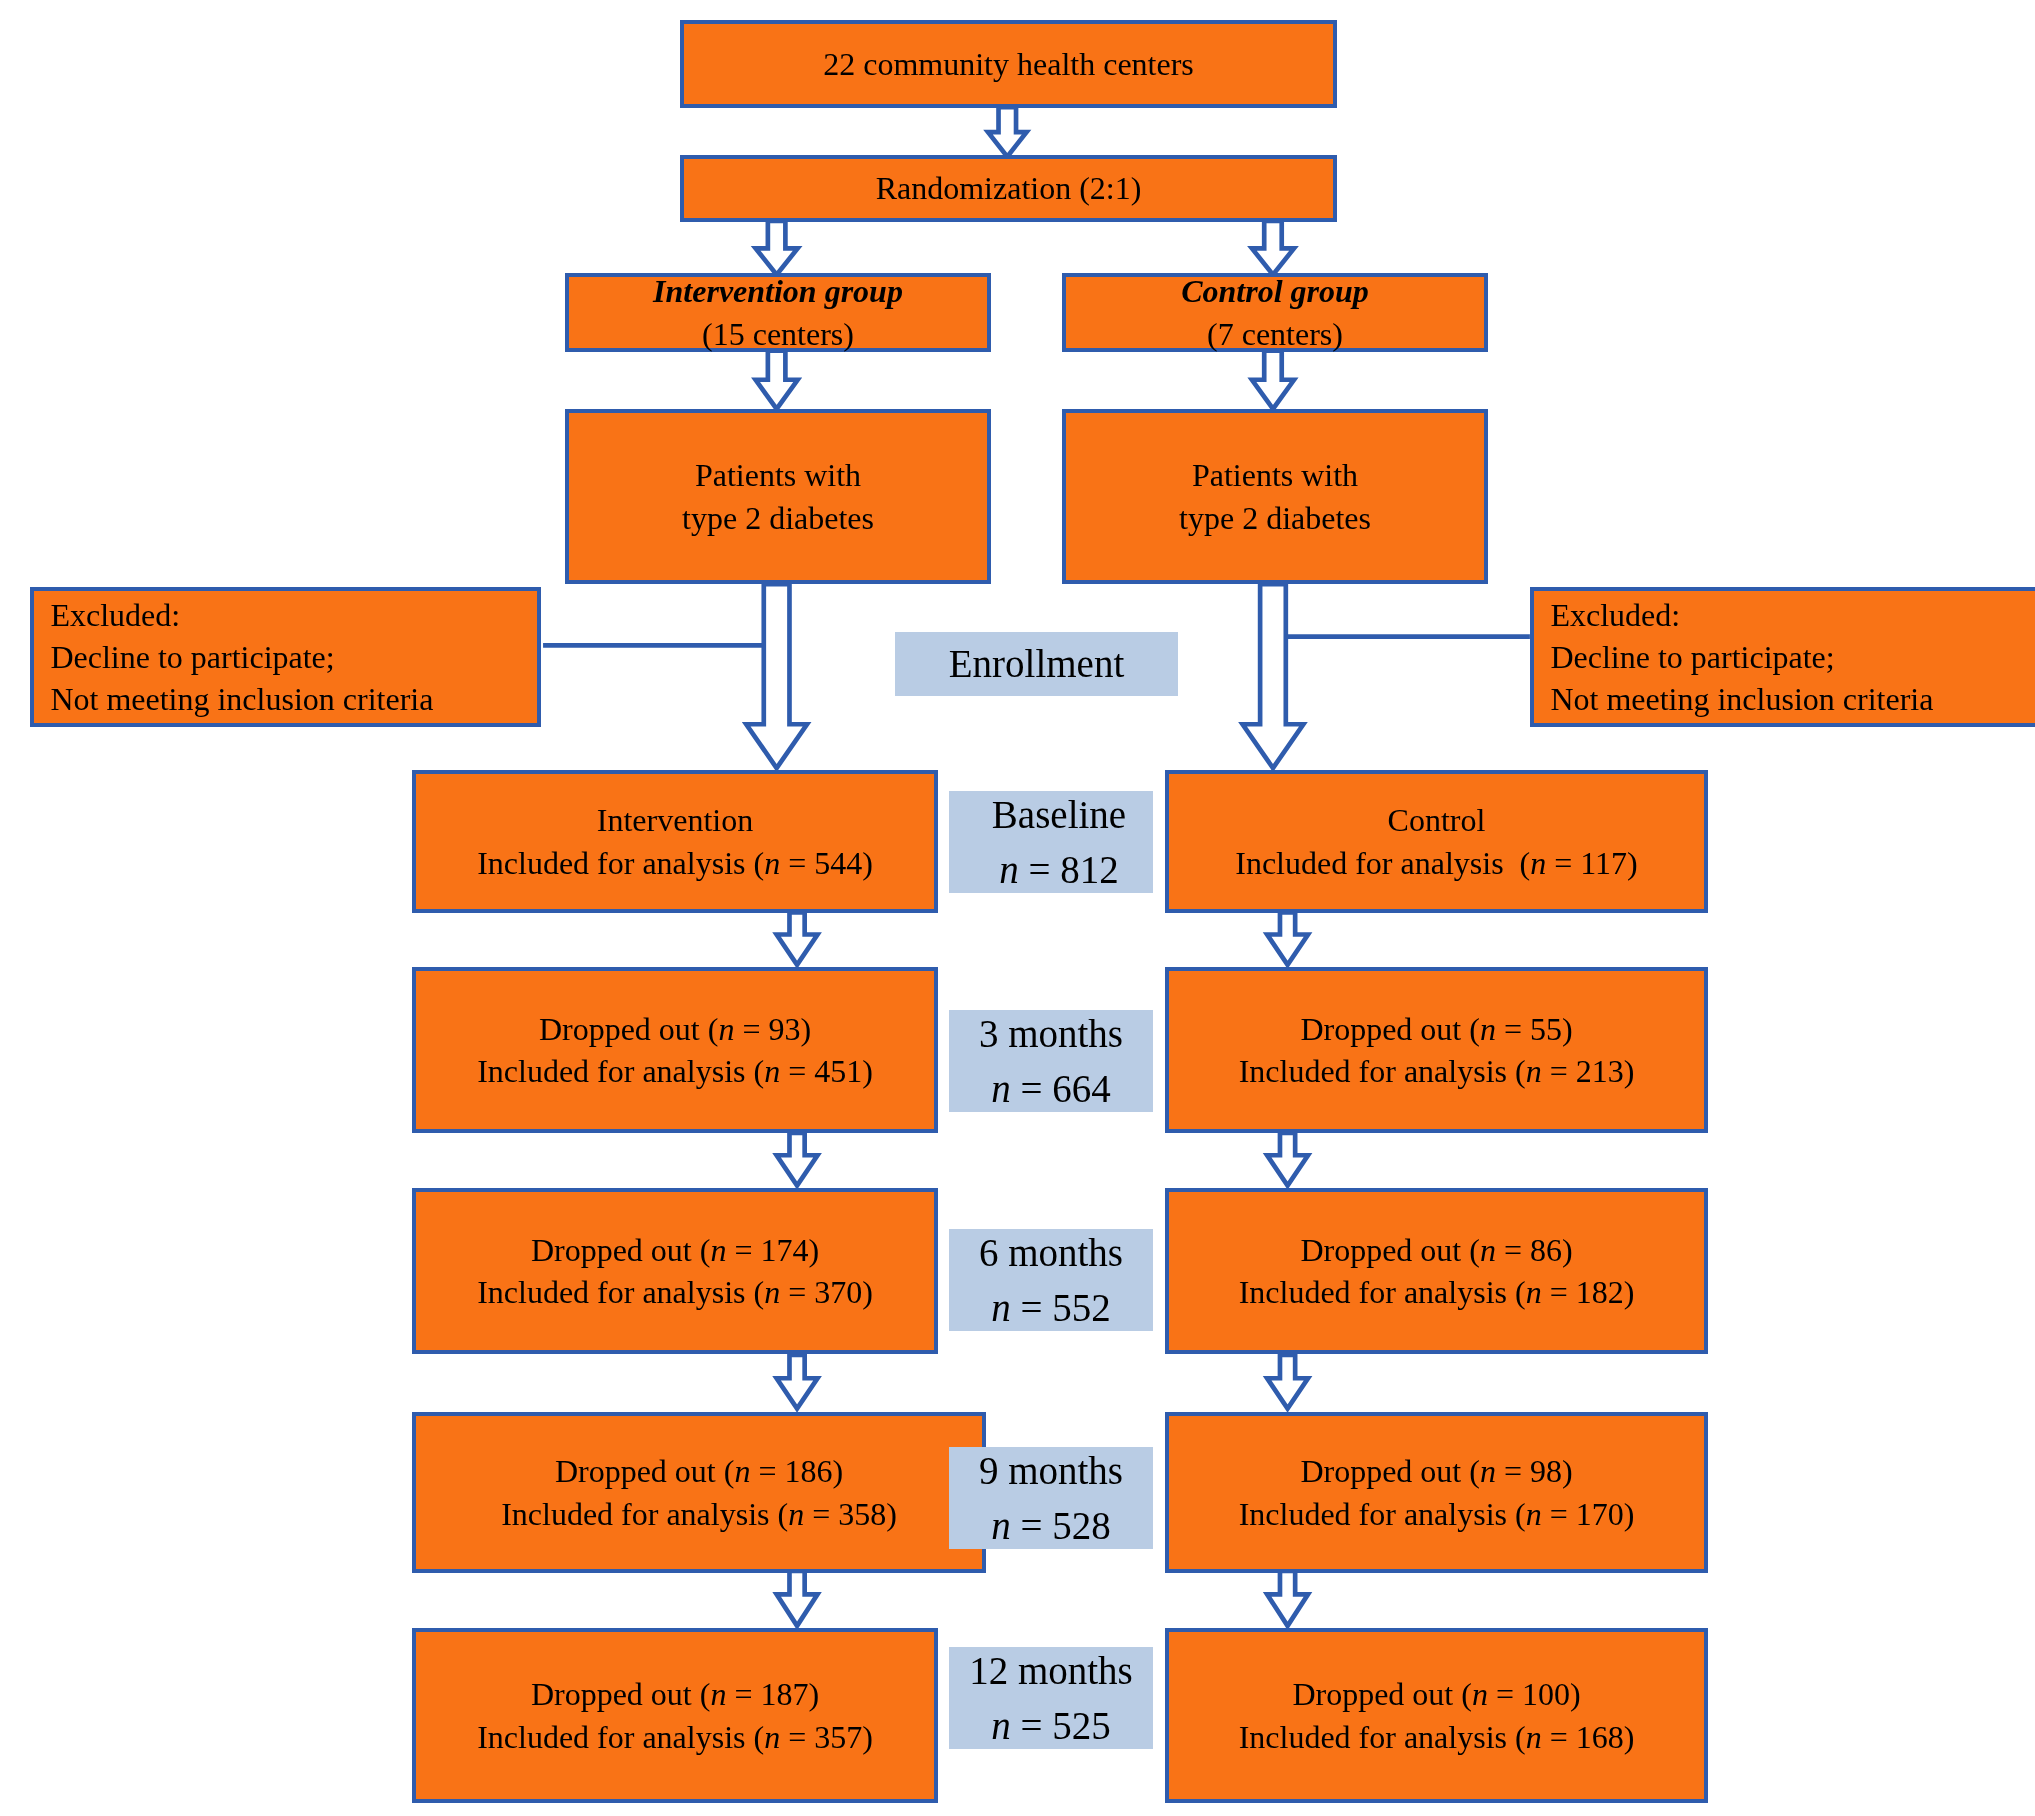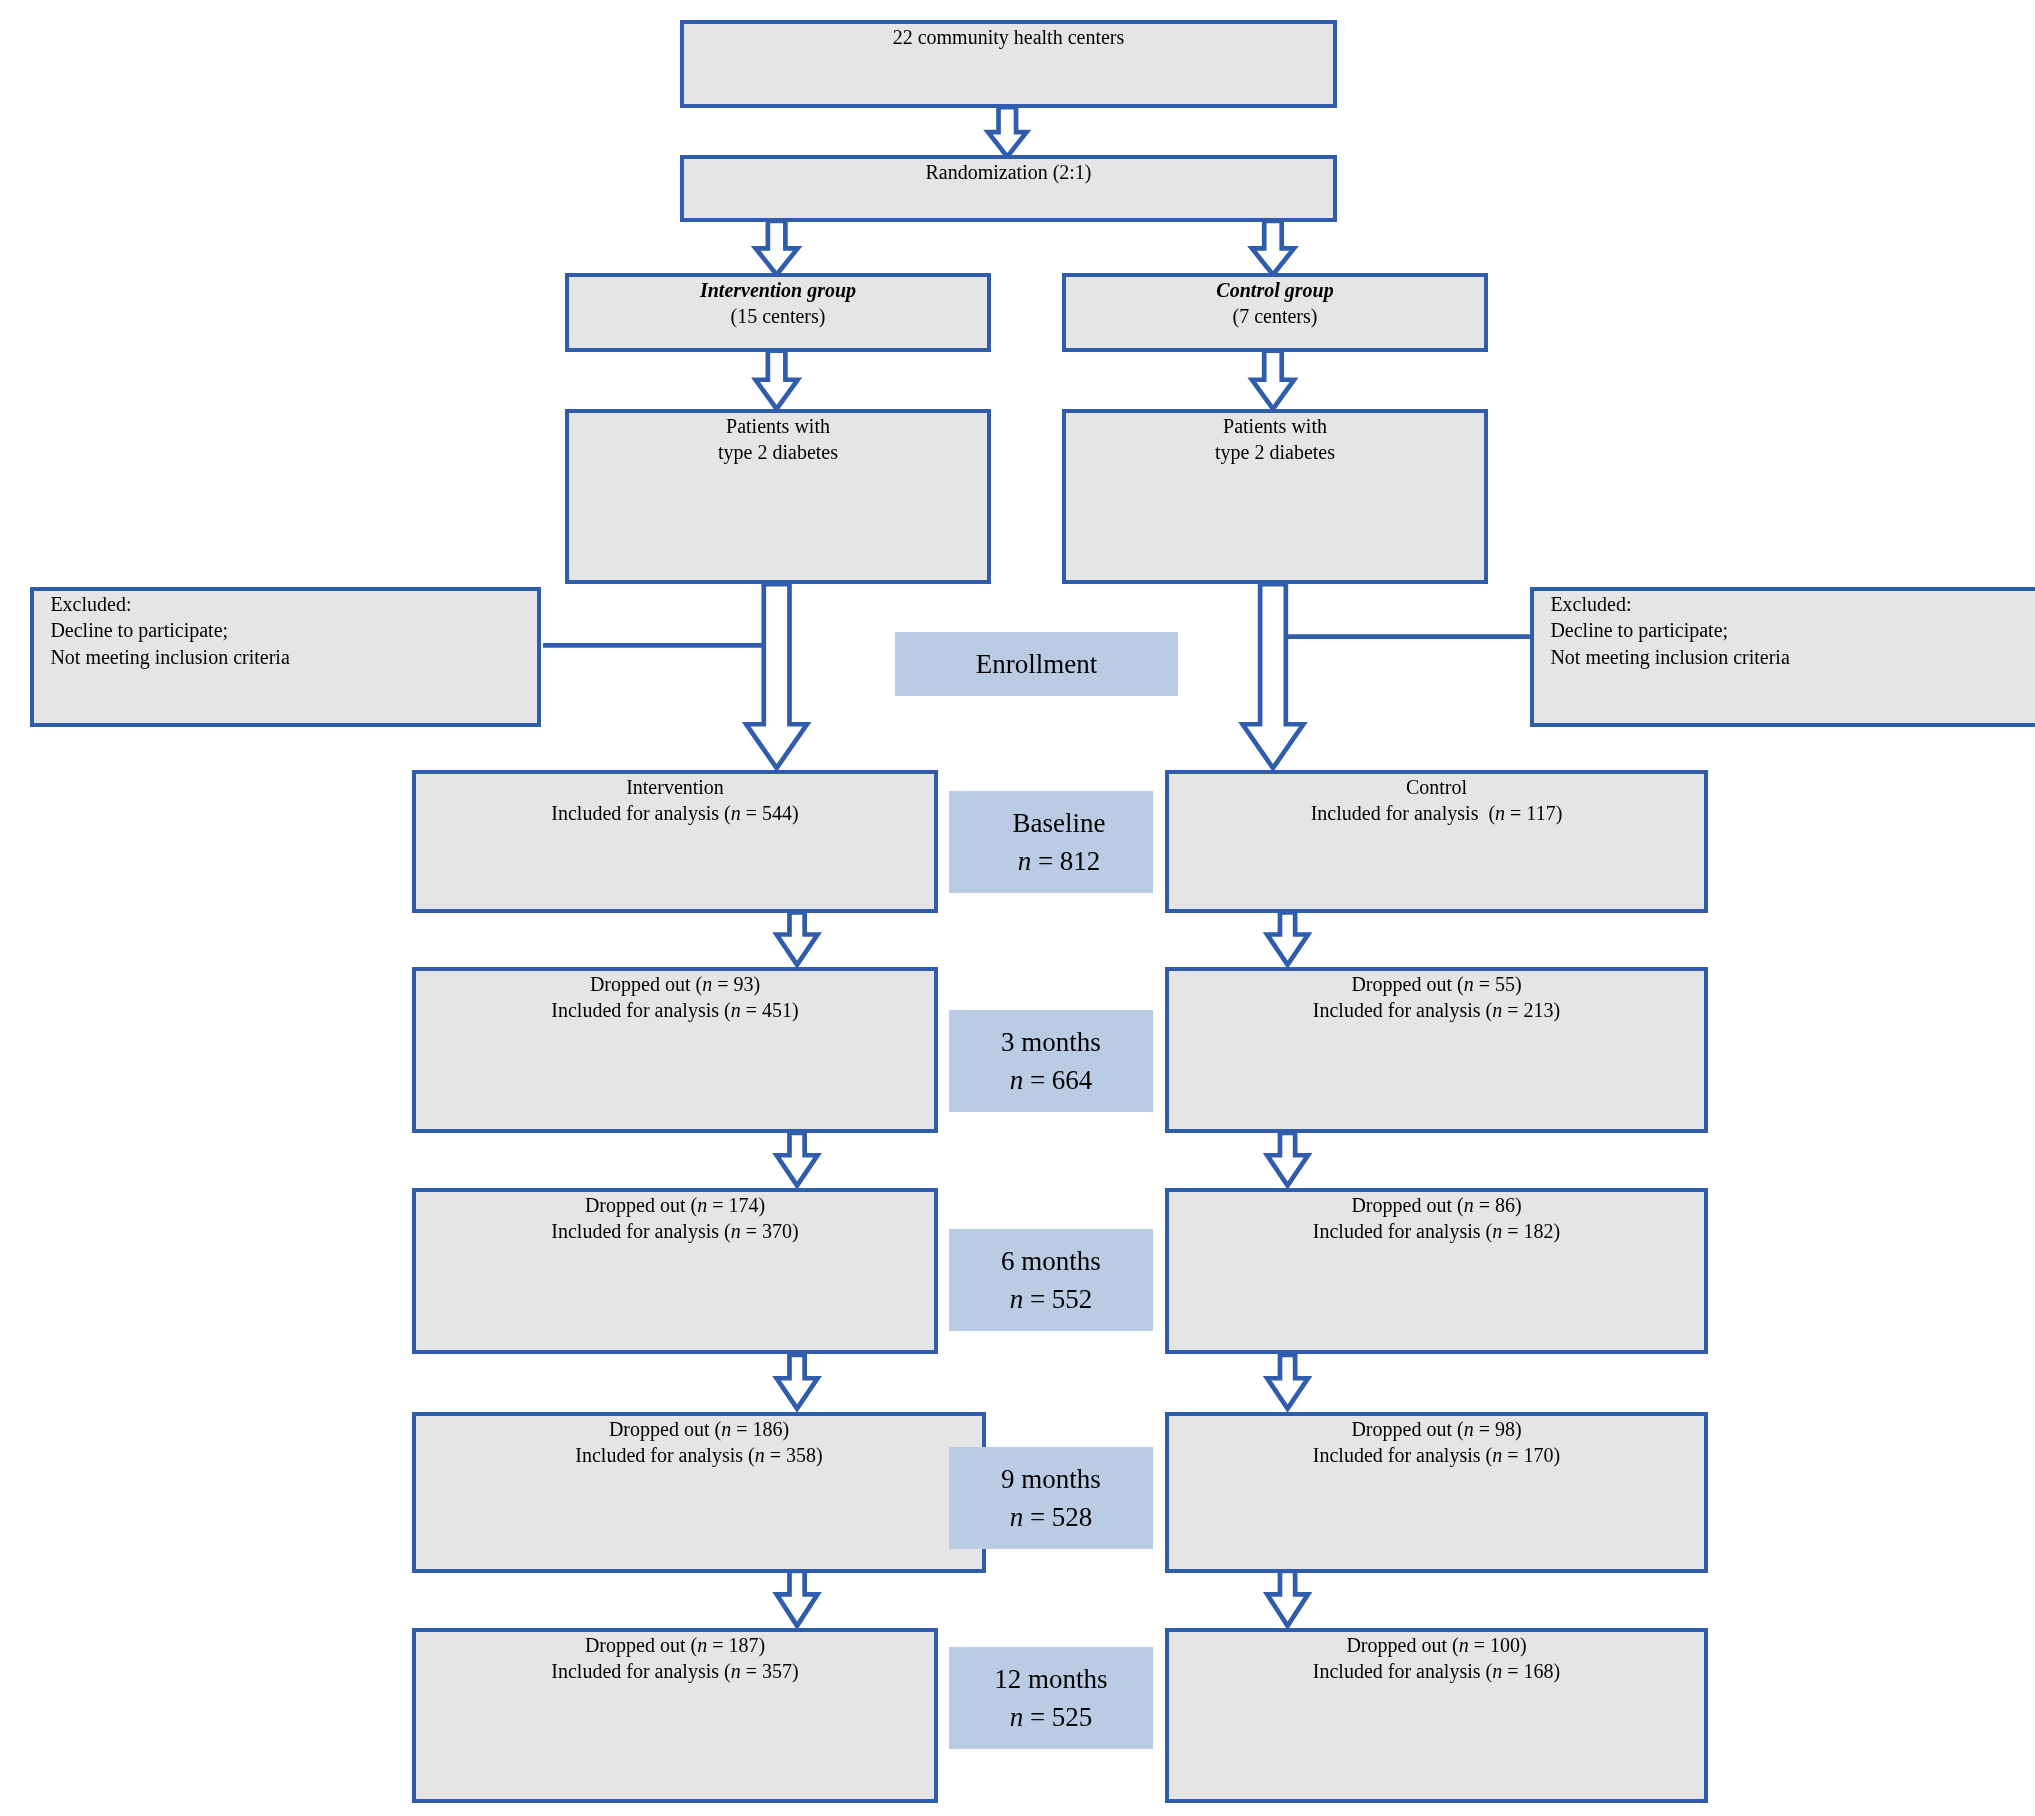--- a/index.html
+++ b/index.html
@@ -15,28 +15,28 @@
     position: relative;
     width: 2035px;
     height: 1817px;
     background: #ffffff;
     overflow: hidden;
   }
   .box {
     position: absolute;
     box-sizing: border-box;
     border: 4.1px solid #2f5cad;
-    background: #e5e5e5;
+    background: #f97316;
     display: flex;
     flex-direction: column;
     align-items: center;
-    justify-content: flex-start;
+    justify-content: center;
     text-align: center;
     line-height: 1.32;
-    font-size: 20px;
+    font-size: 32px;
   }
   .box.left-align {
     align-items: flex-start;
     text-align: left;
     padding-left: 16.4px;
   }
   .box .line {
     display: block;
     white-space: pre;
   }
@@ -49,21 +49,21 @@
   }
   .shade {
     position: absolute;
     box-sizing: border-box;
     background: #b9cce4;
     display: flex;
     flex-direction: column;
     align-items: center;
     justify-content: center;
     text-align: center;
-    font-size: 27px;
+    font-size: 39px;
     line-height: 1.42;
   }
 </style>
 </head>
 <body>
 
 <div id="diagram">
 
   <svg width="2035" height="1817" style="position:absolute;left:0;top:0;" viewBox="0 0 3485 3111">
     <defs>

